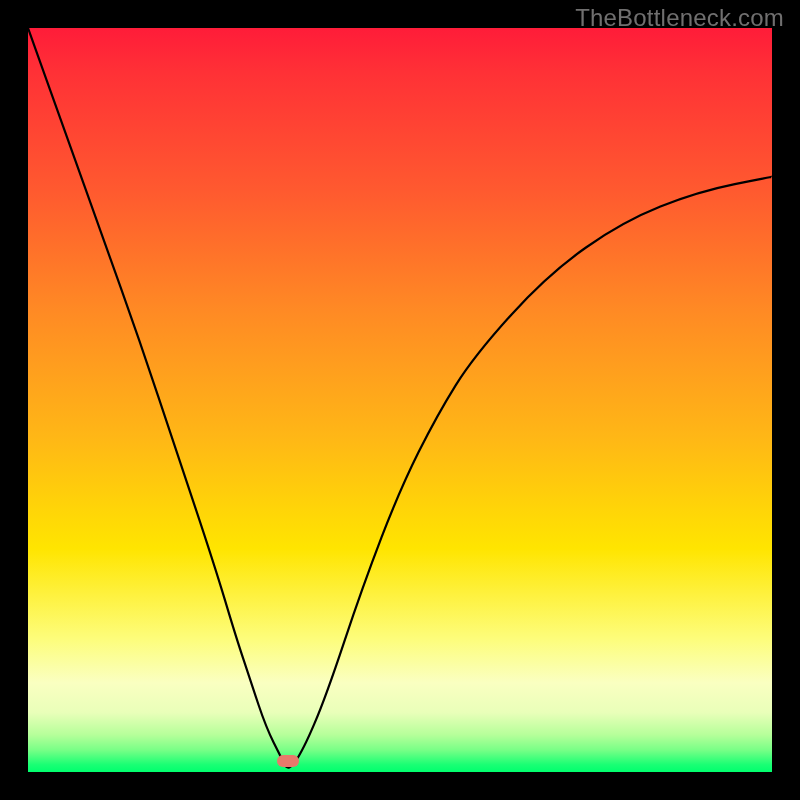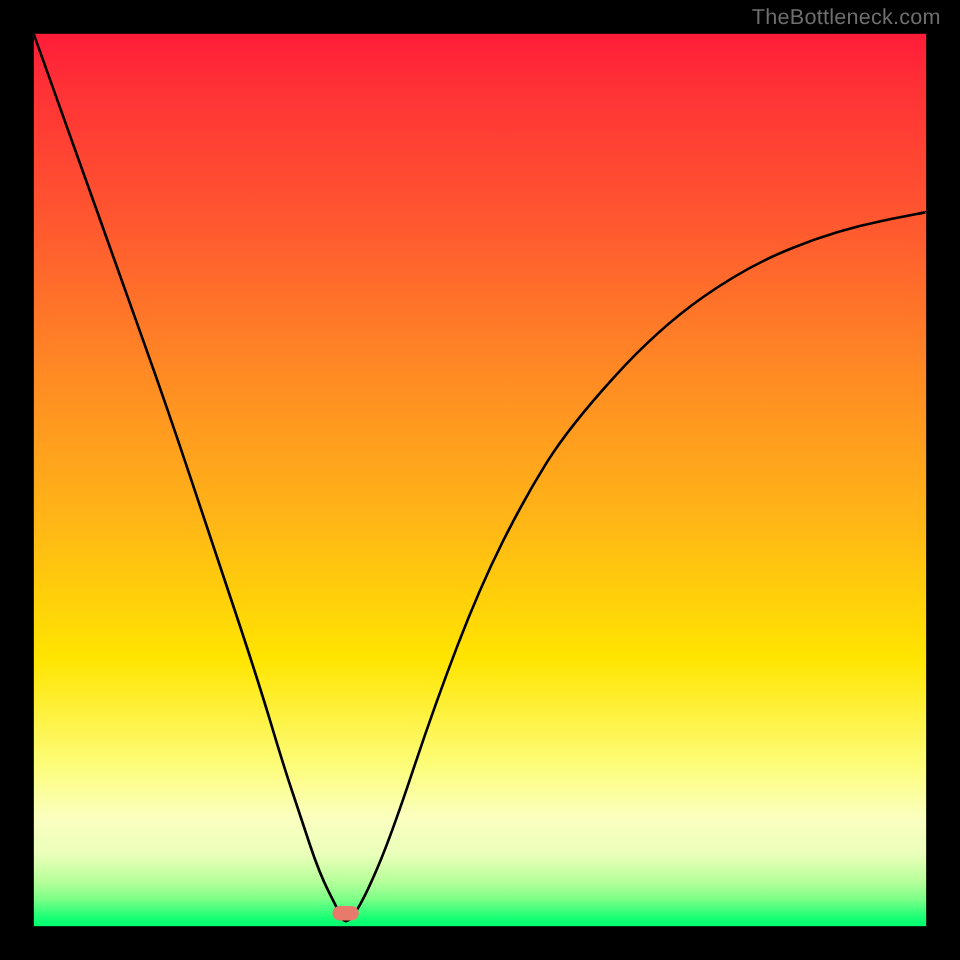--- a/index.html
+++ b/index.html
@@ -15,21 +15,21 @@
     position: relative;
     width: 800px;
     height: 800px;
     background: #000000;
   }
   .watermark {
     position: absolute;
     top: 4px;
     right: 16px;
     color: #706f6f;
-    font-size: 18px;
+    font-size: 24px;
     font-weight: 400;
     letter-spacing: 0.2px;
     z-index: 30;
   }
   .plot {
     position: absolute;
     left: 28px;
     top: 28px;
     width: 744px;
     height: 744px;

